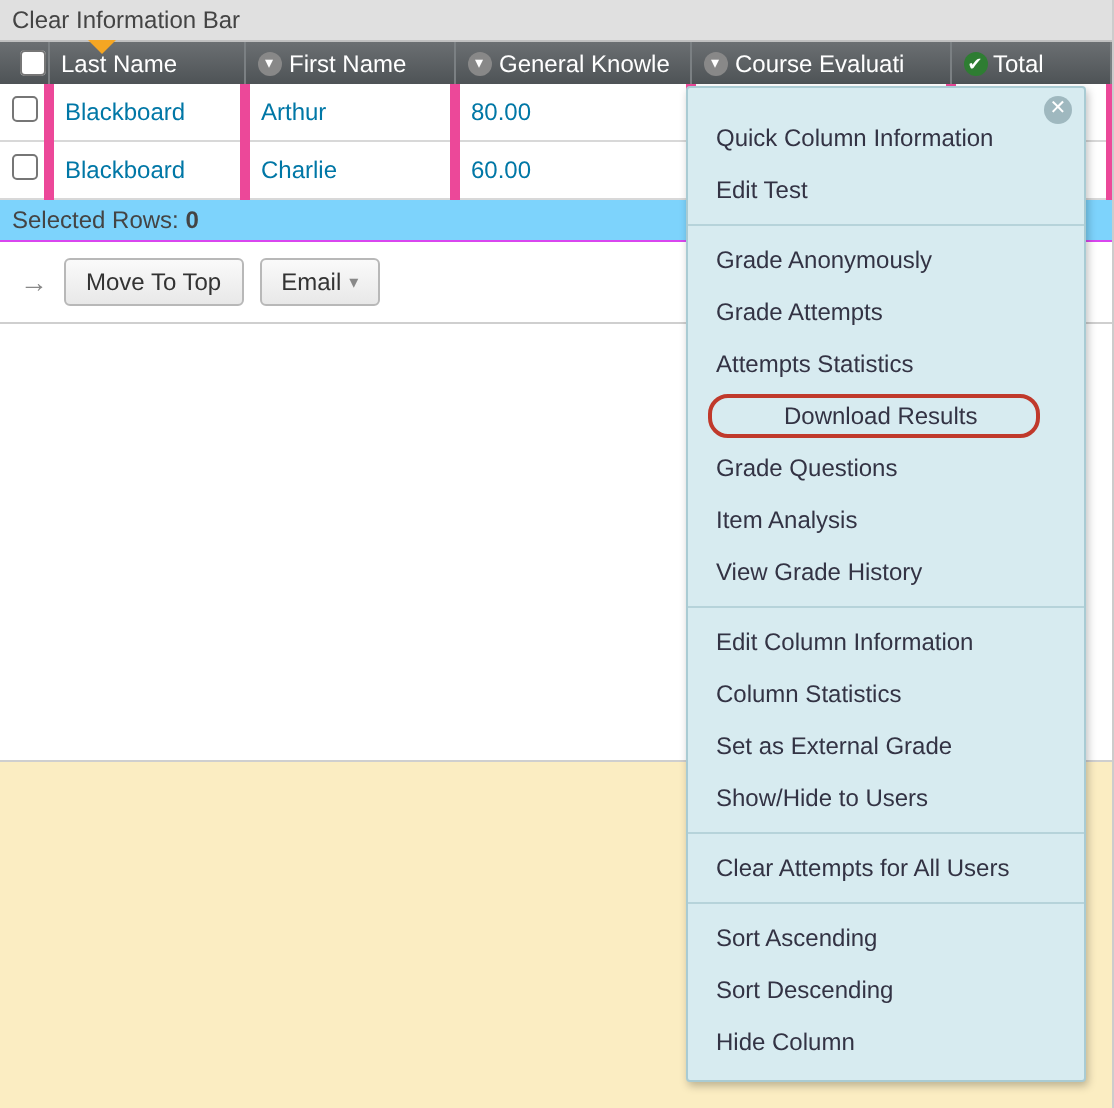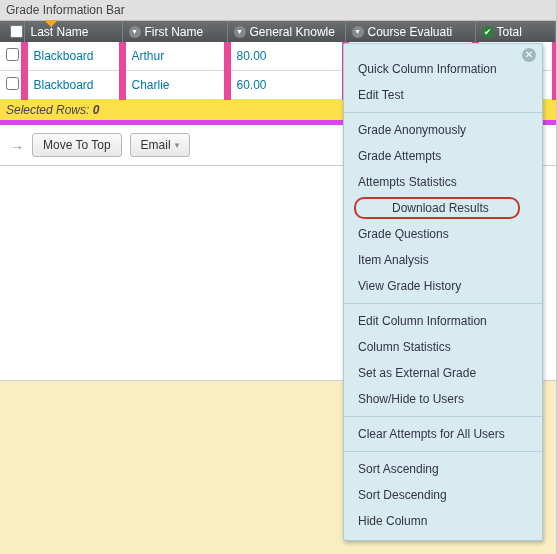--- a/index.html
+++ b/index.html
@@ -69,41 +69,40 @@
     background: #2e7d32;
     color: #fff;
     font-size: 9px;
     line-height: 12px;
     text-align: center;
     margin-right: 3px;
     vertical-align: middle;
   }
   table.grid td {
     border-bottom: 1px solid #d8d8d8;
-    border-right: 7px solid #ec4899;
+    border-right: 5px solid #ec4899;
     padding: 6px 6px;
     color: #0077a6;
     white-space: nowrap;
     overflow: hidden;
   }
   table.grid td input[type=checkbox] {
     margin: 0;
   }
   .col-chk { width: 24px; }
   .col1 { width: 98px; }
   .col2 { width: 105px; }
   .col3 { width: 118px; }
   .col4 { width: 130px; }
   .col5 { width: 80px; }
   .selected-rows {
-    background: #fde047;
-    border-bottom: 5px solid #d946ef;
+    background: #7dd3fc;
+    border-bottom: 1px solid #d946ef;
     padding: 3px 6px;
     color: #444;
-    font-style: italic;
   }
   .action-row {
     padding: 8px 10px;
     display: flex;
     align-items: center;
     gap: 8px;
     border-bottom: 1px solid #cfcfcf;
   }
   .action-row .arrow-right {
     color: #888;
@@ -181,21 +180,21 @@
     top: 2px; bottom: 2px;
     border: 2px solid #c0392b;
     border-radius: 10px;
     pointer-events: none;
   }
 </style>
 </head>
 <body>
 
 <div class="info-bar">
-  <span>Grade Information Bar</span>
+  <span>Clear Information Bar</span>
   <span class="arrow"></span>
 </div>
 
 <table class="grid">
   <colgroup>
     <col class="col-chk">
       <col class="col1">
       <col class="col2">
       <col class="col3">
       <col class="col4">

